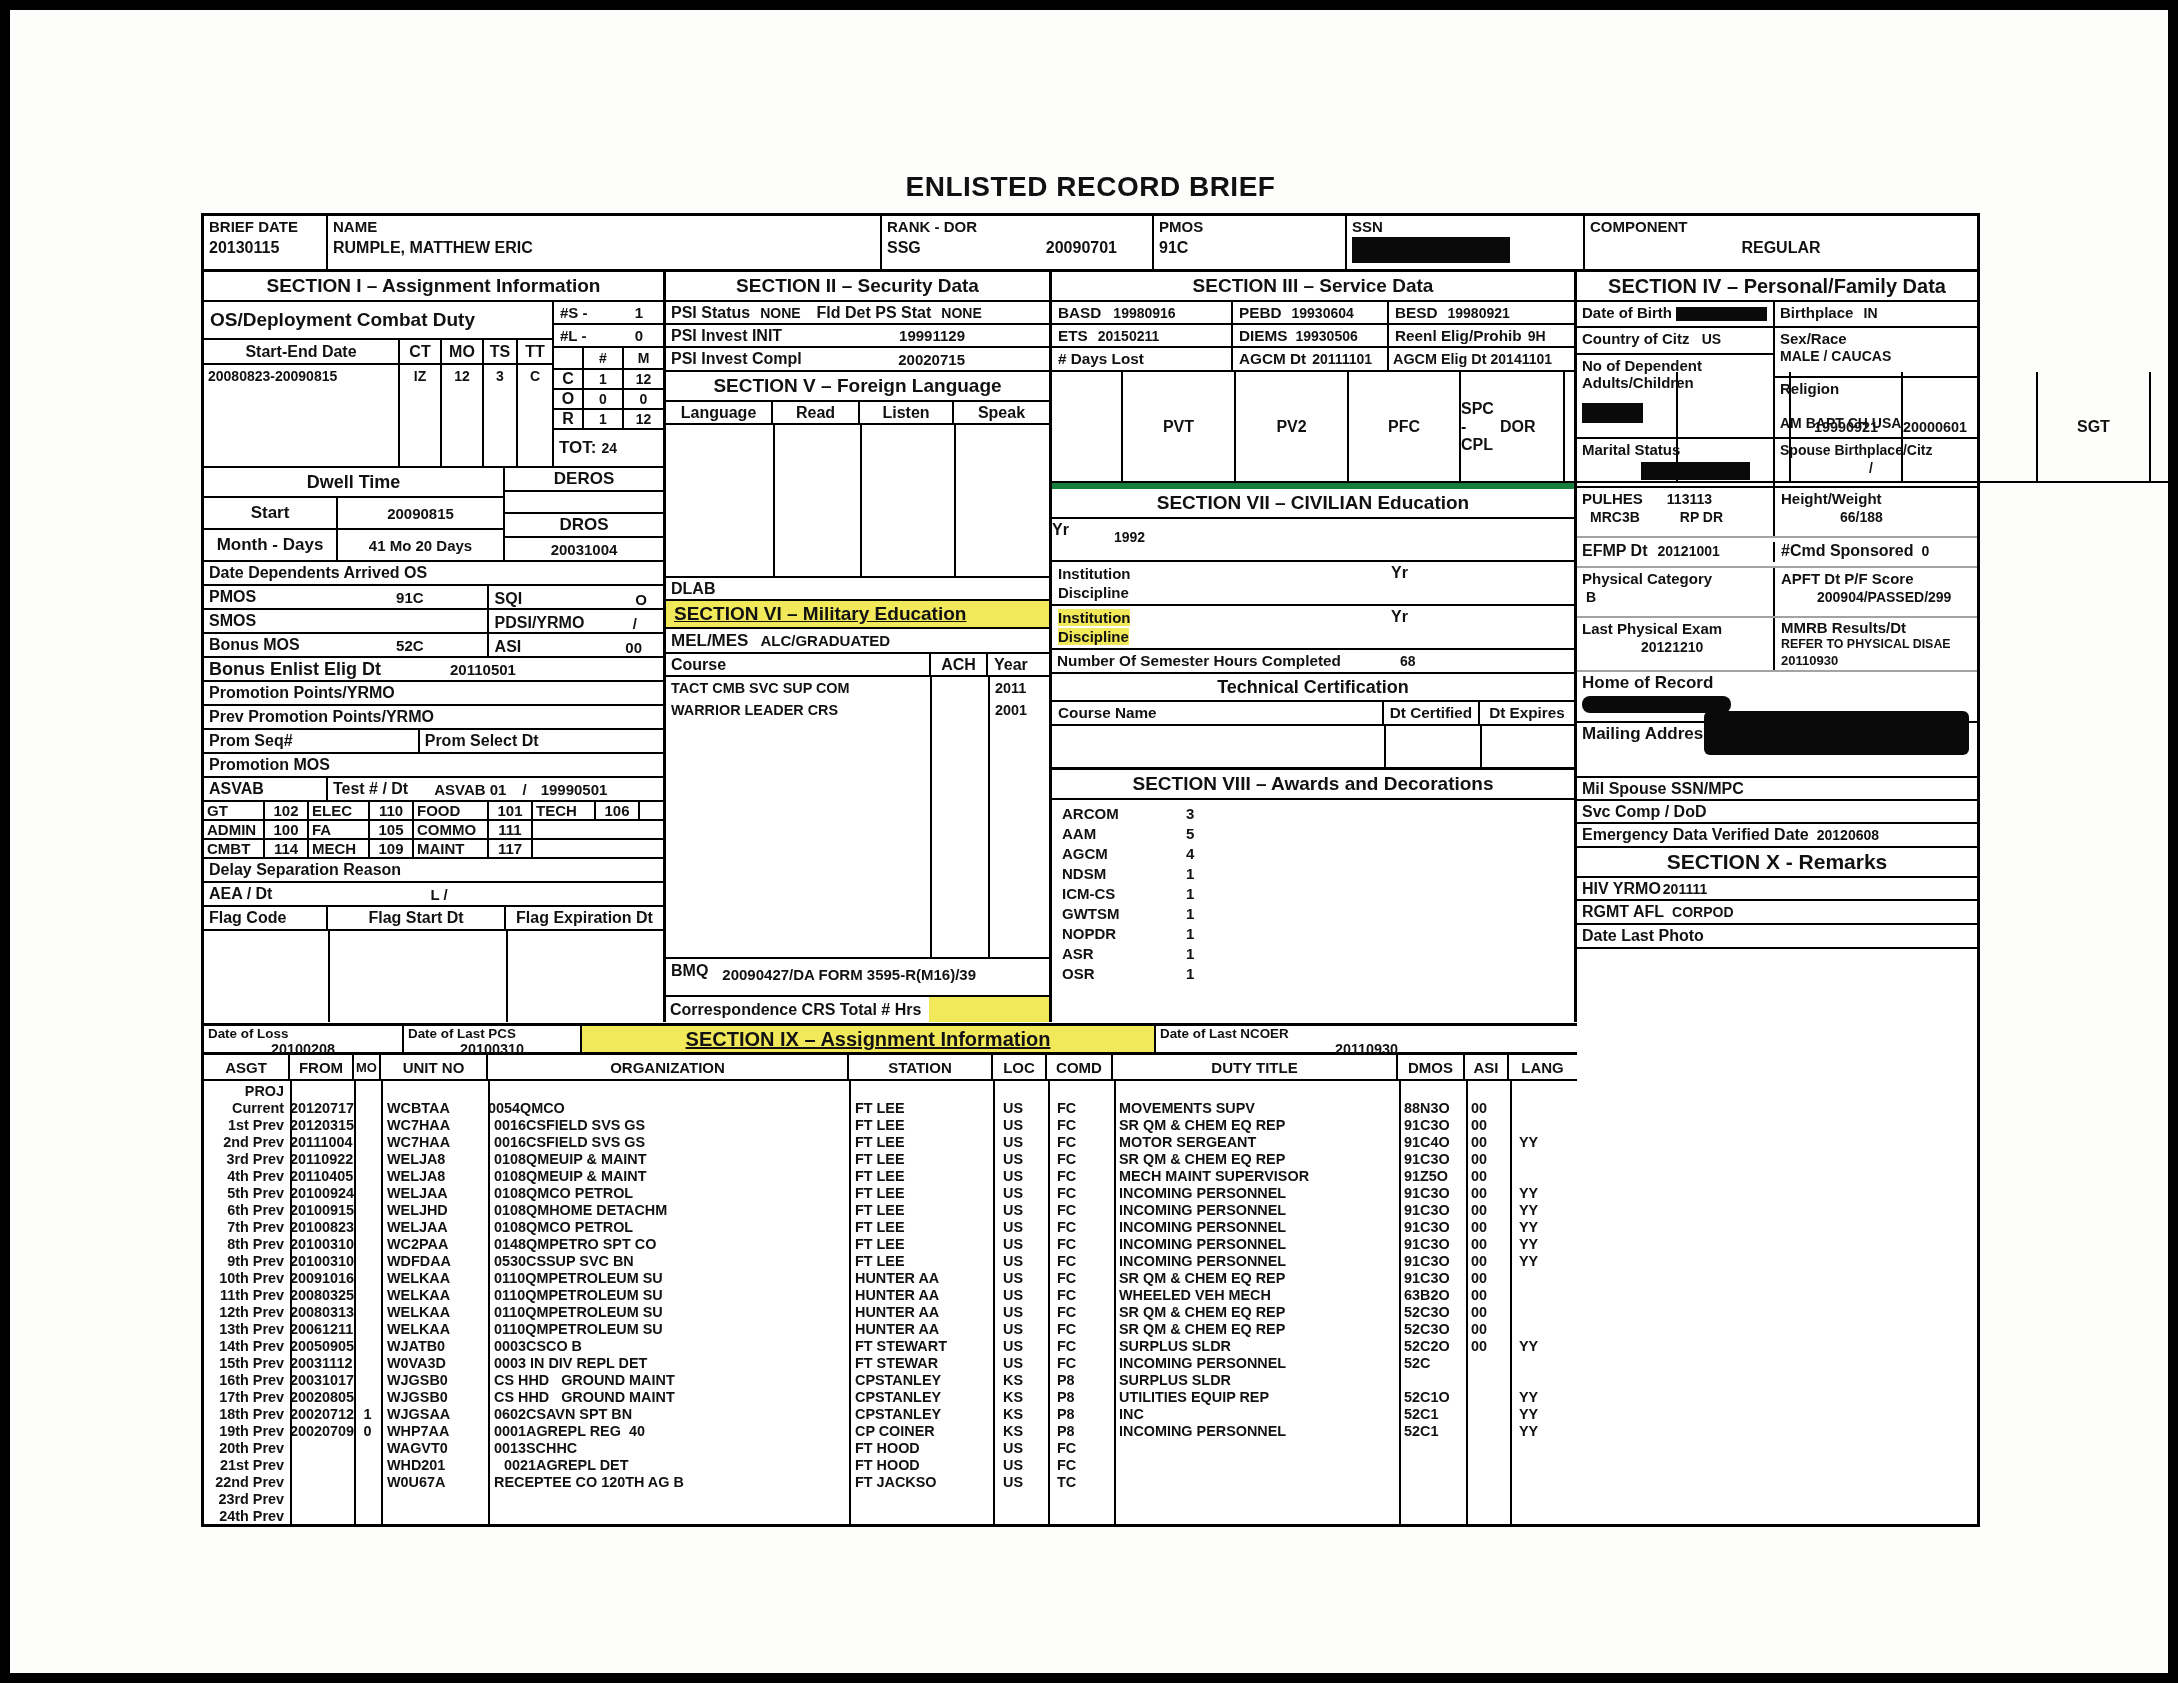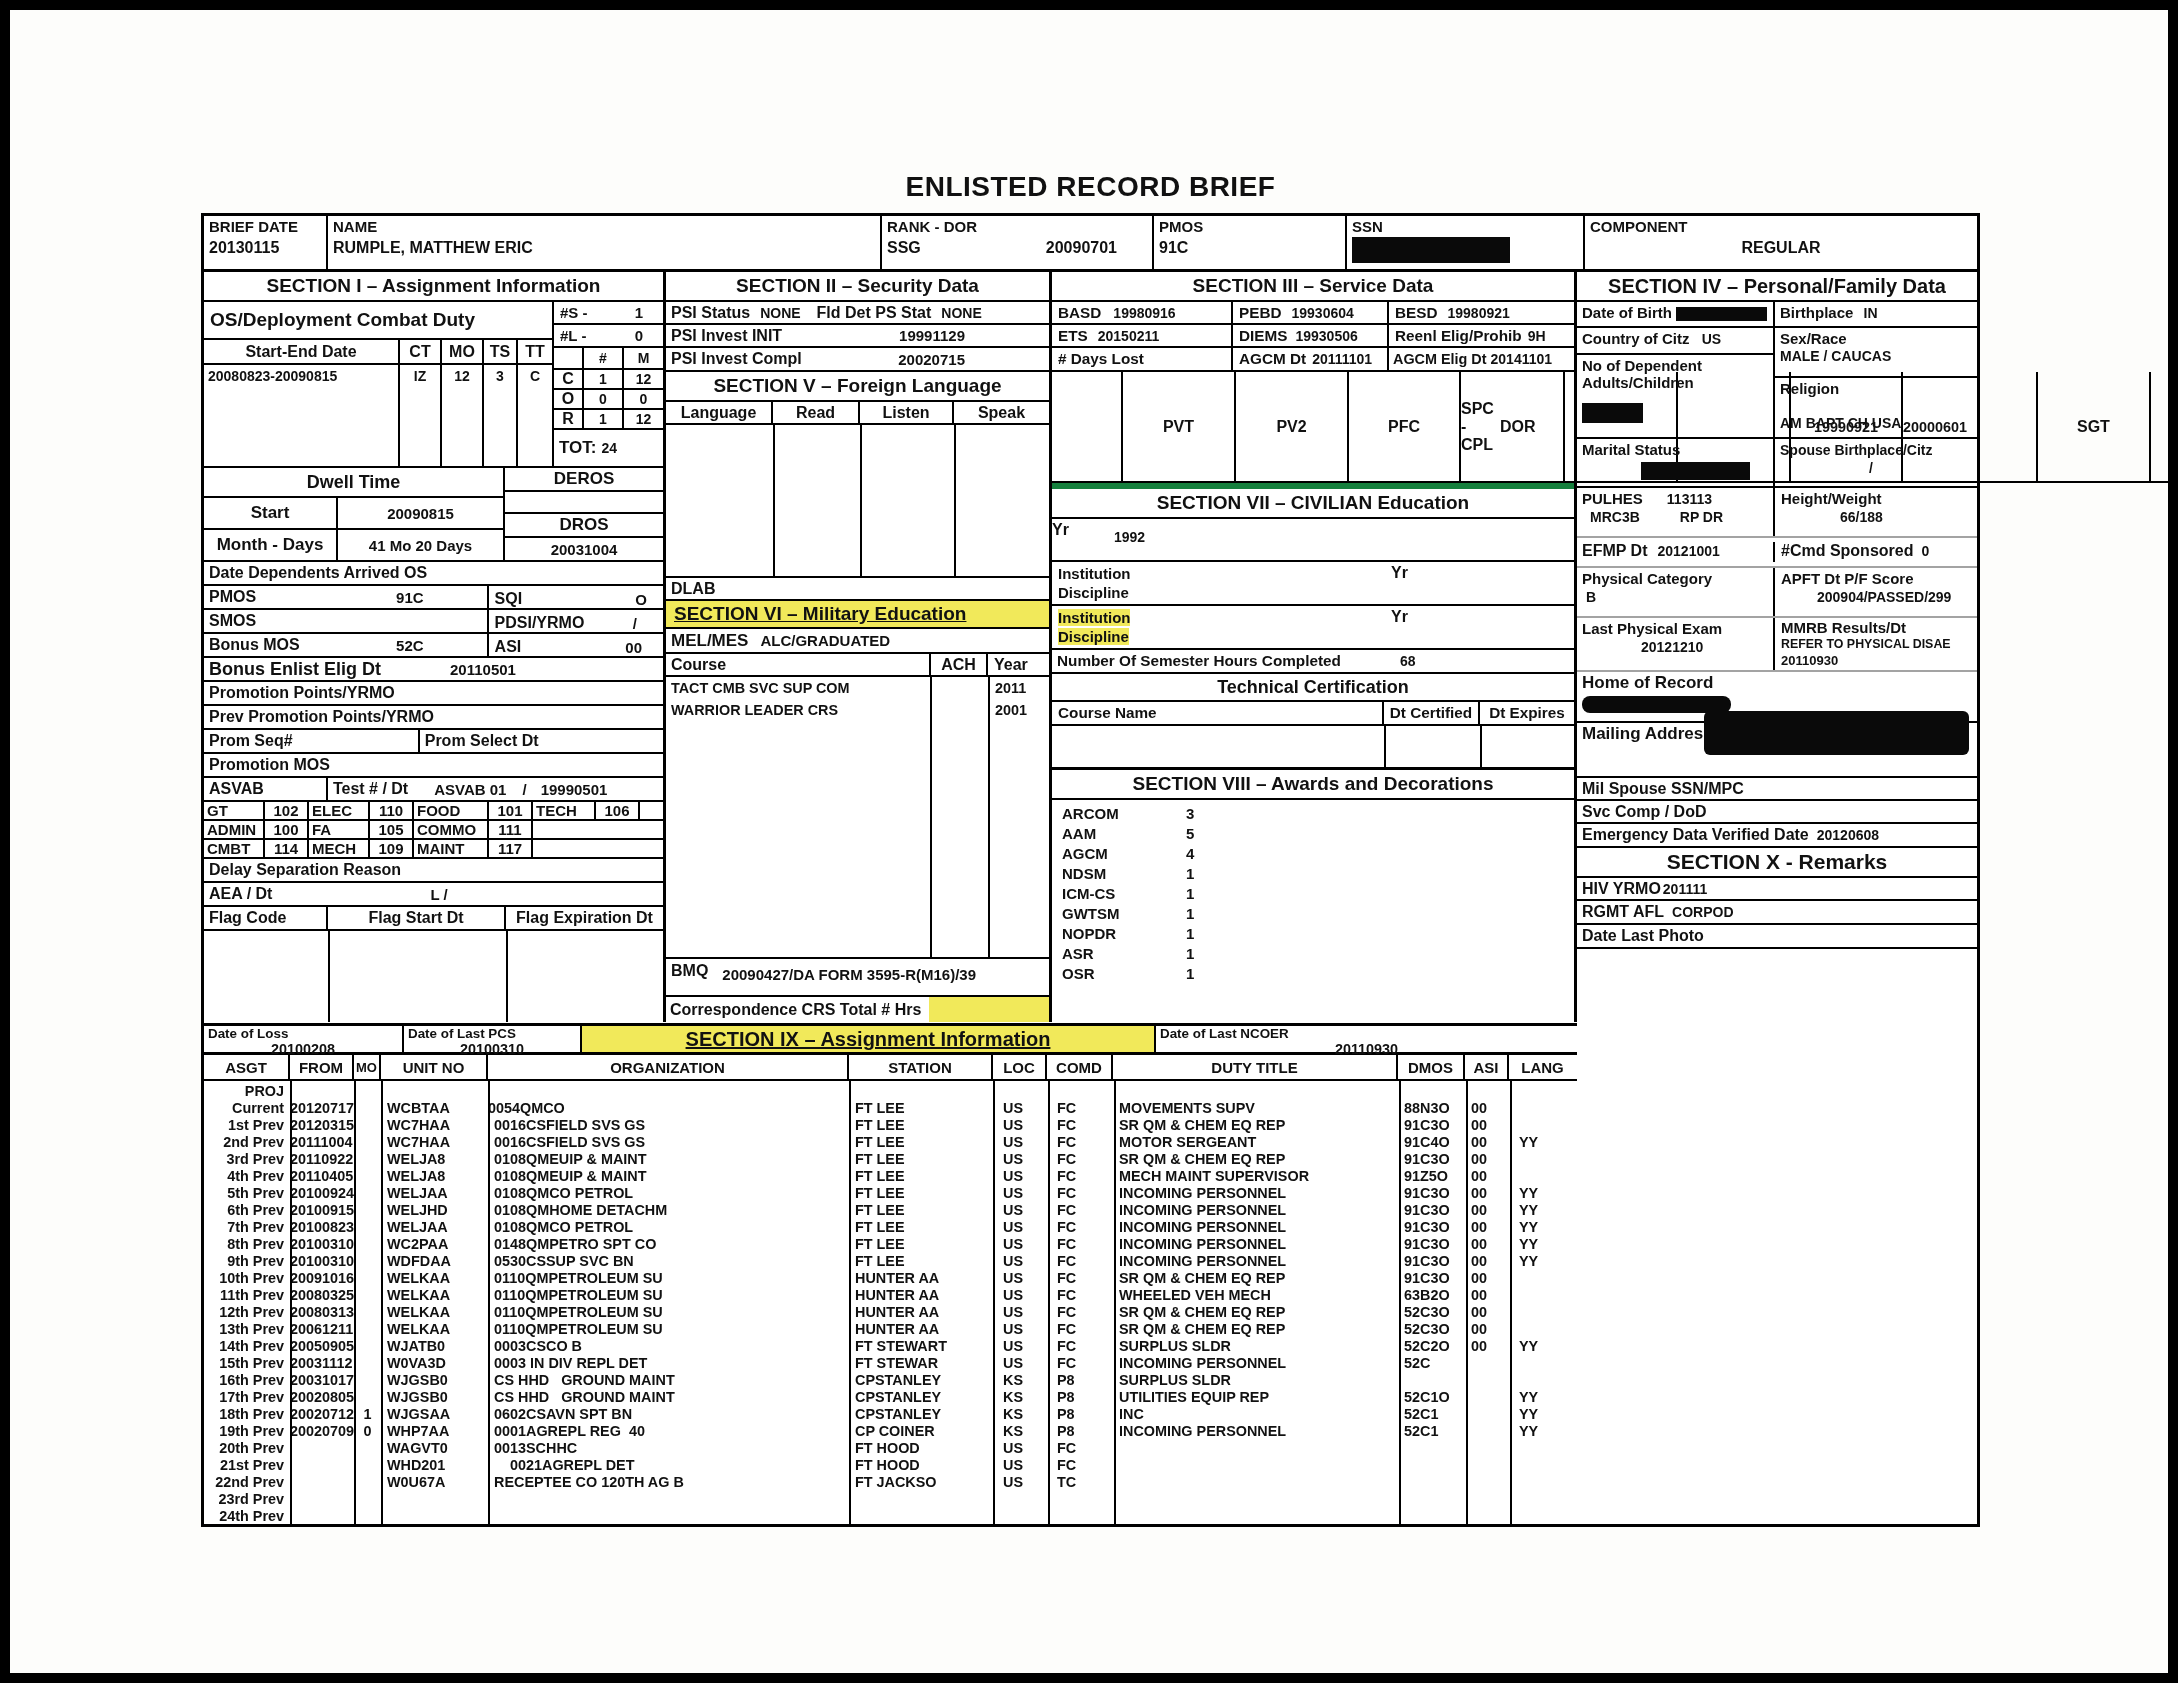--- a/index.html
+++ b/index.html
@@ -976,21 +976,21 @@
           <div class="s9c" style="width:285px;padding-left:6px"></div>
           <div class="s9c" style="width:67px;padding-left:6px"></div>
           <div class="s9c" style="width:44px;padding-left:6px"></div>
           <div class="s9c" style="width:67px;padding-left:10px"></div>
         </div>
           <div class="s9r">
           <div class="s9c" style="width:86px;text-align:right;padding-right:6px">21st Prev</div>
           <div class="s9c" style="width:64px"></div>
           <div class="s9c" style="width:27px;text-align:center"></div>
           <div class="s9c" style="width:107px;padding-left:6px">WHD201</div>
-          <div class="s9c" style="width:361px;padding-left:22px">0021AGREPL DET</div>
+          <div class="s9c" style="width:361px;padding-left:16px">0021AGREPL DET</div>
           <div class="s9c" style="width:144px;padding-left:6px">FT HOOD</div>
           <div class="s9c" style="width:54px;padding-left:10px">US</div>
           <div class="s9c" style="width:66px;padding-left:10px">FC</div>
           <div class="s9c" style="width:285px;padding-left:6px"></div>
           <div class="s9c" style="width:67px;padding-left:6px"></div>
           <div class="s9c" style="width:44px;padding-left:6px"></div>
           <div class="s9c" style="width:67px;padding-left:10px"></div>
         </div>
           <div class="s9r">
           <div class="s9c" style="width:86px;text-align:right;padding-right:6px">22nd Prev</div>

